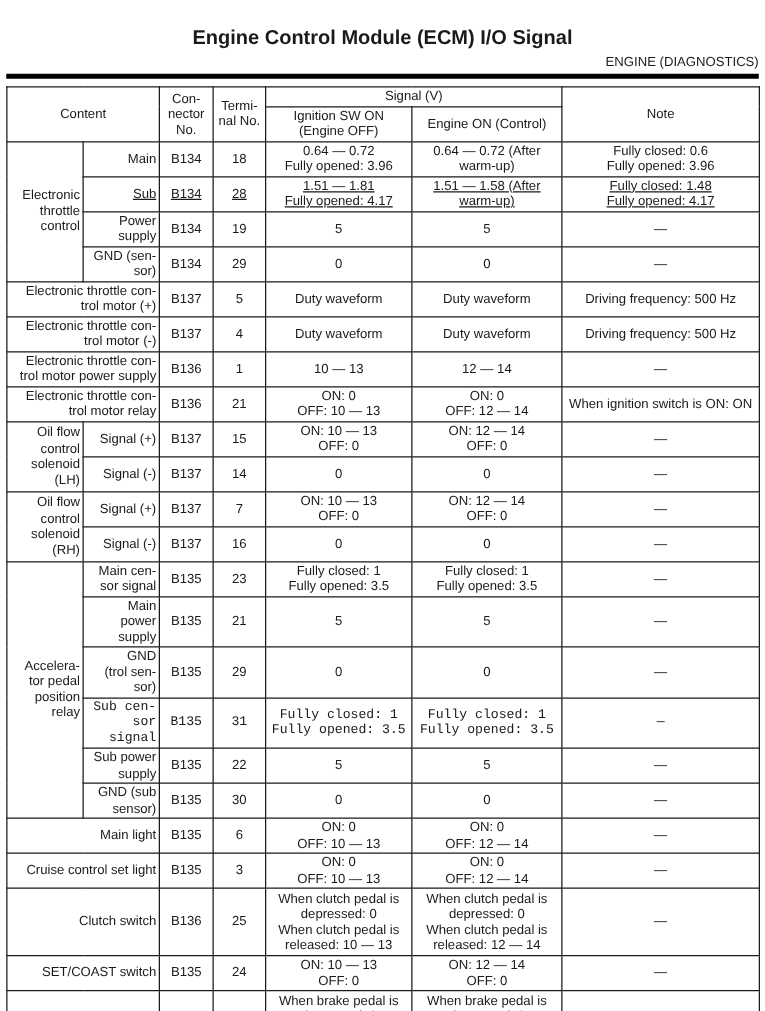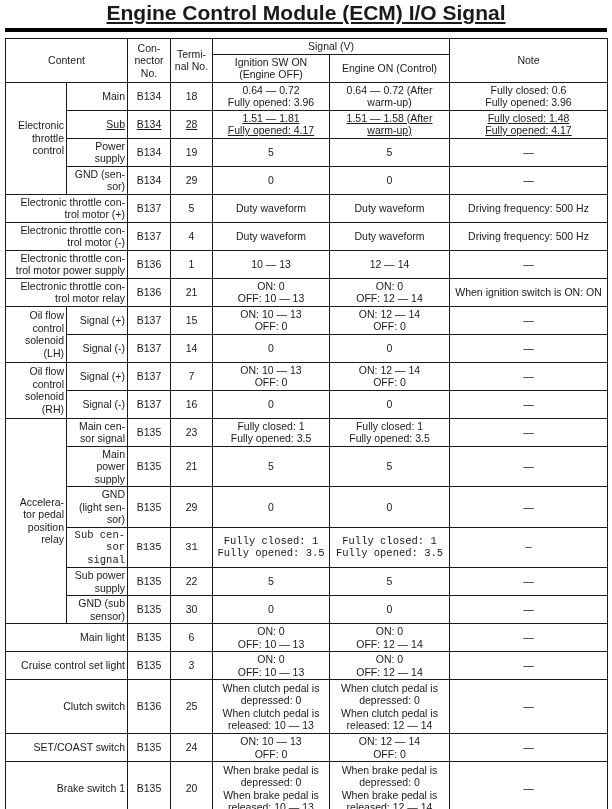--- a/index.html
+++ b/index.html
@@ -3,22 +3,22 @@
 <meta charset="utf-8">
 <style>
   html, body { margin: 0; padding: 0; }
   body {
     width: 612px; height: 809px; overflow: hidden;
     background: #ffffff; color: #1a1a1a;
     font-family: "Liberation Sans", sans-serif;
   }
   .page { position: relative; width: 612px; height: 809px; overflow: hidden; }
   .doc-title {
-    text-align: center; font-weight: bold; font-size: 21px;
-    padding-top: 1px; letter-spacing: 0; text-decoration: underline;
+    text-align: center; font-weight: bold; font-size: 16px;
+    padding-top: 22px; letter-spacing: 0;
   }
   .section-label {
     text-align: right; font-size: 10.5px; padding-right: 5px; margin-top: 4px;
   }
   .thick-rule { height: 4px; background: #000; margin: 3px 5px 0 5px; }
   table.ecm {
     border-collapse: collapse; table-layout: fixed;
     width: 602px; margin: 6px 5px 0 5px;
     font-size: 10.5px; line-height: 12.5px;
   }
@@ -31,20 +31,21 @@
     overflow: hidden;
   }
   .c-left { text-align: right; padding-left: 4px !important; }
   .c-center { text-align: center; }
 </style>
 </head>
 <body>
 
 <div class="page">
   <div class="doc-title">Engine Control Module (ECM) I/O Signal</div>
+  <div class="section-label">ENGINE (DIAGNOSTICS)</div>
   <div class="thick-rule"></div>
 
   <table class="ecm">
     <colgroup>
       <col style="width:61px">
       <col style="width:61px">
       <col style="width:43px">
       <col style="width:42px">
       <col style="width:117px">
       <col style="width:120px">
@@ -213,21 +214,21 @@
 power
 supply</td>
           <td class="c-center">B135</td>
           <td class="c-center">21</td>
           <td class="c-center">5</td>
           <td class="c-center">5</td>
           <td class="c-center">—</td>
         </tr>
         <tr style="height: 39px;">
           <td class="c-left">GND
-(light sen-
+(trol sen-
 sor)</td>
           <td class="c-center">B135</td>
           <td class="c-center">29</td>
           <td class="c-center">0</td>
           <td class="c-center">0</td>
           <td class="c-center">—</td>
         </tr>
         <tr style="height: 28px; font-family: Liberation Mono, monospace;">
           <td class="c-left">Sub cen-
 sor signal</td>

